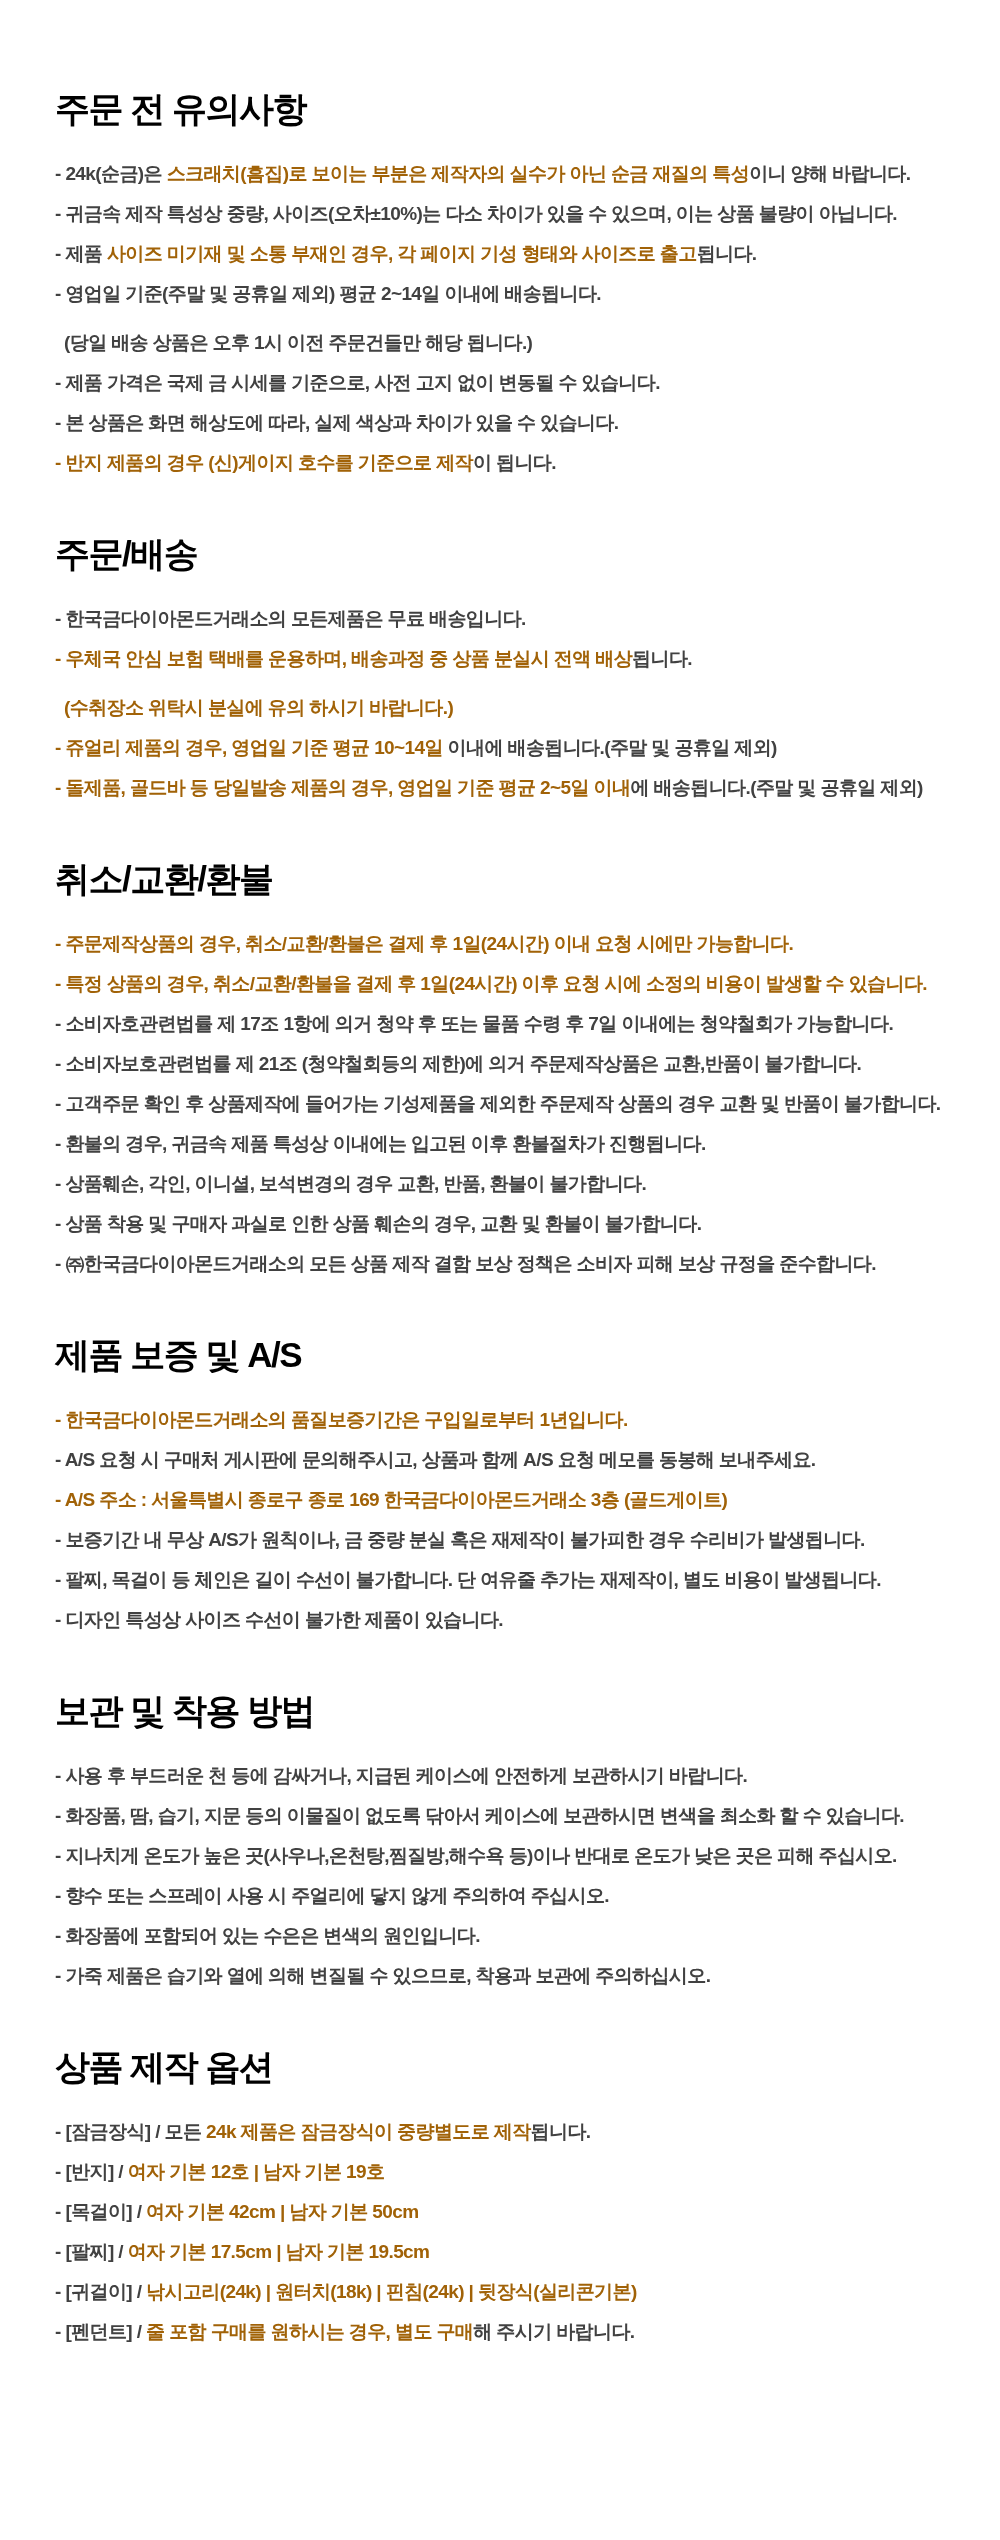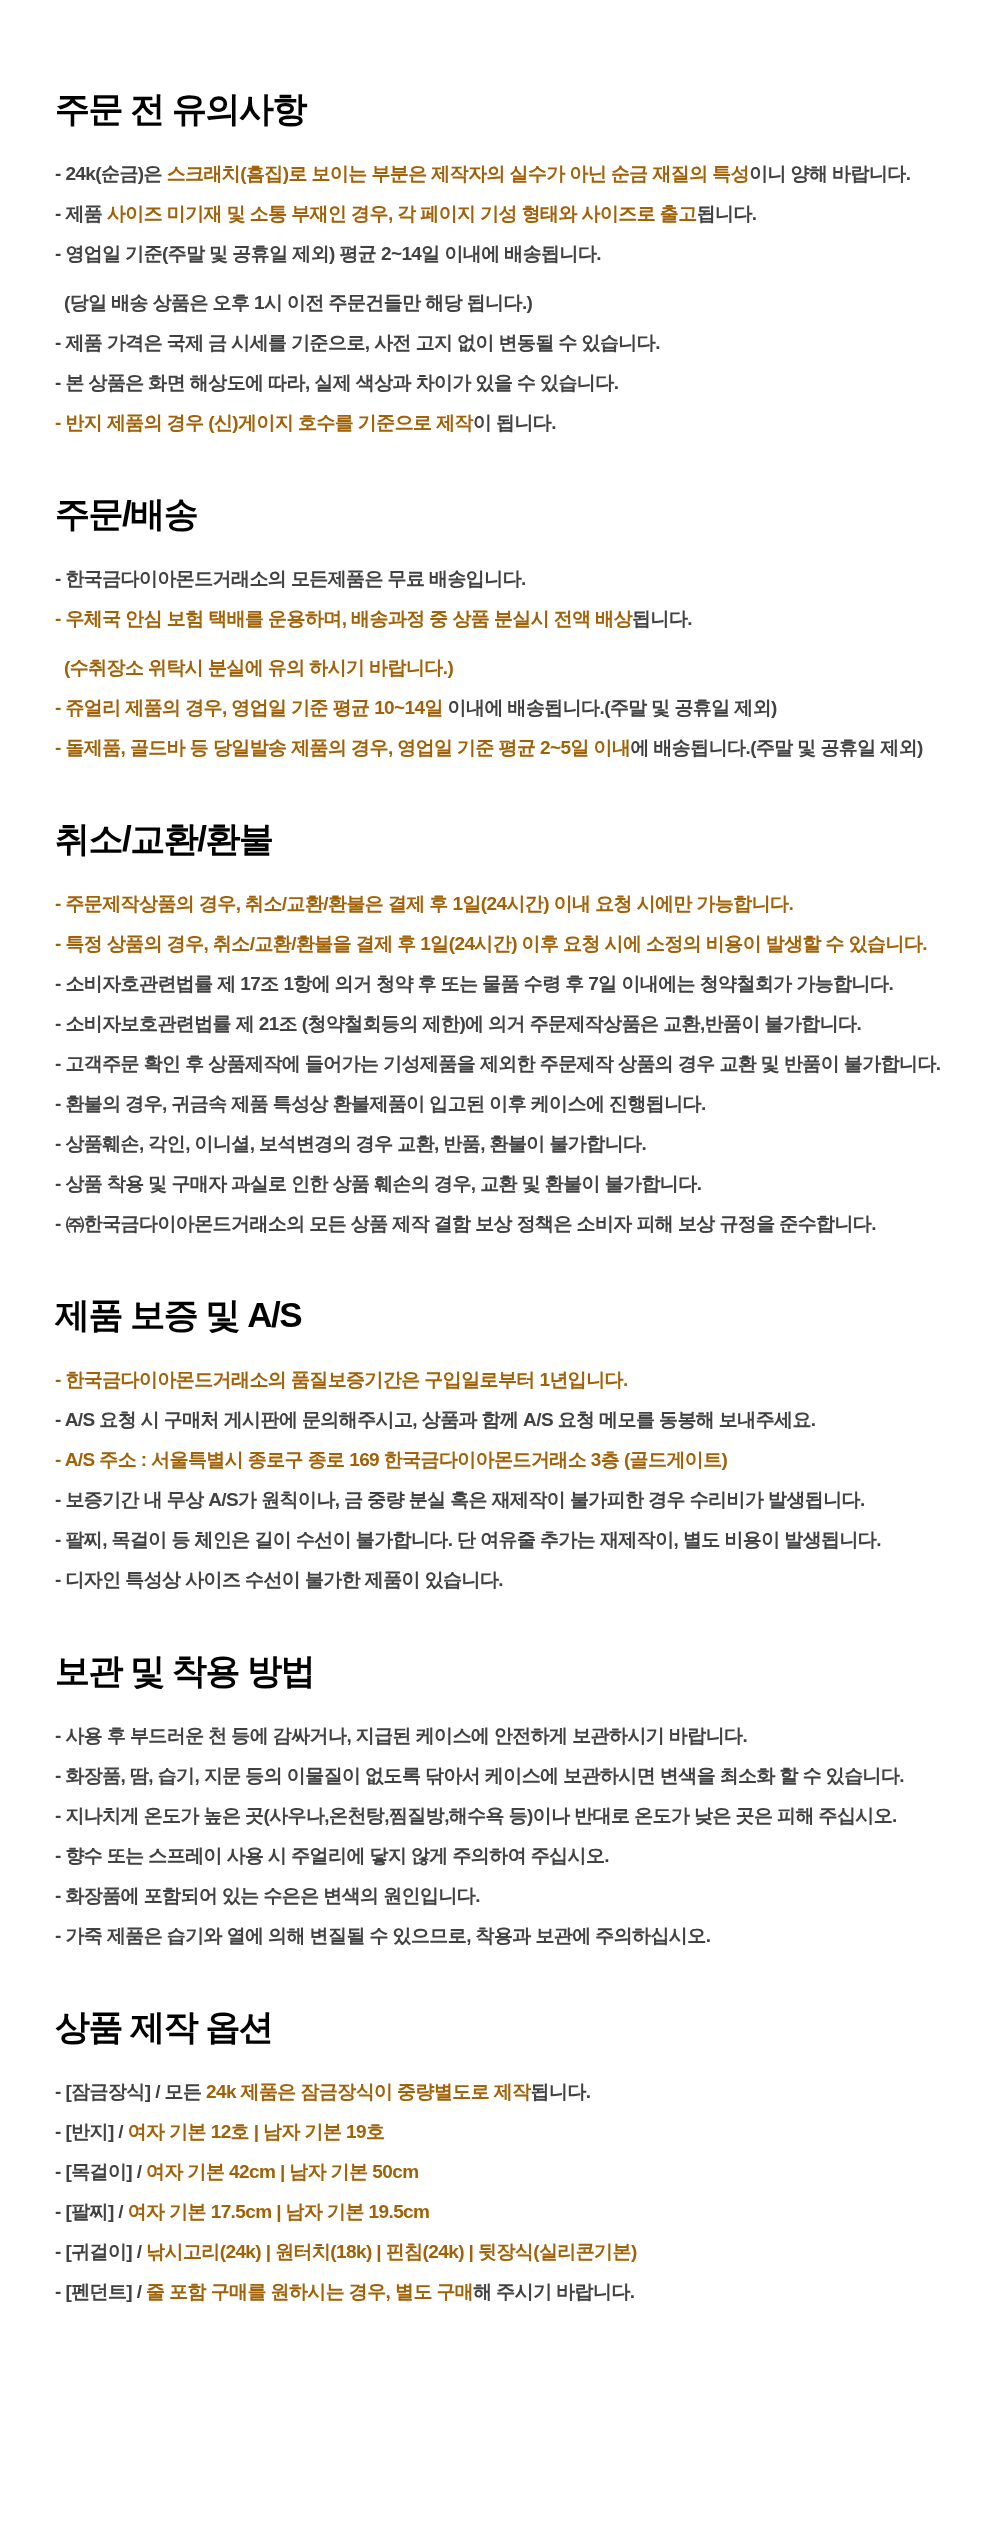--- a/index.html
+++ b/index.html
@@ -46,20 +46,21 @@
 </style>
 </head>
 <body>
 
 <main class="page">
   <div id="sections">
       <section class="notice-section">
         <h2 class="section-title">주문 전 유의사항</h2>
         <div>
           <p class="notice-line"><span class="seg">- 24k(순금)은 </span><span class="seg bold">스크래치(흠집)로 보이는 부분은 제작자의 실수가 아닌 순금 재질의 특성</span><span class="seg">이니 양해 바랍니다.</span></p>
+          <p class="notice-line"><span class="seg">- 귀금속 제작 특성상 중량, 사이즈(오차±10%)는 다소 차이가 있을 수 있으며, 이는 상품 불량이 아닙니다.</span></p>
           <p class="notice-line"><span class="seg">- 제품 </span><span class="seg bold">사이즈 미기재 및 소통 부재인 경우, 각 페이지 기성 형태와 사이즈로 출고</span><span class="seg">됩니다.</span></p>
           <p class="notice-line"><span class="seg">- 영업일 기준(주말 및 공휴일 제외) 평균 2~14일 이내에 배송됩니다.</span></p>
           <p class="notice-line indent"><span class="seg">(당일 배송 상품은 오후 1시 이전 주문건들만 해당 됩니다.)</span></p>
           <p class="notice-line"><span class="seg">- 제품 가격은 국제 금 시세를 기준으로, 사전 고지 없이 변동될 수 있습니다.</span></p>
           <p class="notice-line"><span class="seg">- 본 상품은 화면 해상도에 따라, 실제 색상과 차이가 있을 수 있습니다.</span></p>
           <p class="notice-line"><span class="seg bold">- 반지 제품의 경우 (신)게이지 호수를 기준으로 제작</span><span class="seg">이 됩니다.</span></p>
         </div>
       </section>
       <section class="notice-section">
         <h2 class="section-title">주문/배송</h2>
@@ -72,21 +73,21 @@
         </div>
       </section>
       <section class="notice-section">
         <h2 class="section-title">취소/교환/환불</h2>
         <div>
           <p class="notice-line"><span class="seg bold">- 주문제작상품의 경우, 취소/교환/환불은 결제 후 1일(24시간) 이내 요청 시에만 가능합니다.</span></p>
           <p class="notice-line"><span class="seg bold">- 특정 상품의 경우, 취소/교환/환불을 결제 후 1일(24시간) 이후 요청 시에 소정의 비용이 발생할 수 있습니다.</span></p>
           <p class="notice-line"><span class="seg">- 소비자호관련법률 제 17조 1항에 의거 청약 후 또는 물품 수령 후 7일 이내에는 청약철회가 가능합니다.</span></p>
           <p class="notice-line"><span class="seg">- 소비자보호관련법률 제 21조 (청약철회등의 제한)에 의거 주문제작상품은 교환,반품이 불가합니다.</span></p>
           <p class="notice-line"><span class="seg">- 고객주문 확인 후 상품제작에 들어가는 기성제품을 제외한 주문제작 상품의 경우 교환 및 반품이 불가합니다.</span></p>
-          <p class="notice-line"><span class="seg">- 환불의 경우, 귀금속 제품 특성상 환불제품이 입고된 이후 케이스에 진행됩니다.</span></p>
+          <p class="notice-line"><span class="seg">- 환불의 경우, 귀금속 제품 특성상 이내에는 입고된 이후 환불절차가 진행됩니다.</span></p>
           <p class="notice-line"><span class="seg">- 상품훼손, 각인, 이니셜, 보석변경의 경우 교환, 반품, 환불이 불가합니다.</span></p>
           <p class="notice-line"><span class="seg">- 상품 착용 및 구매자 과실로 인한 상품 훼손의 경우, 교환 및 환불이 불가합니다.</span></p>
           <p class="notice-line"><span class="seg">- ㈜한국금다이아몬드거래소의 모든 상품 제작 결함 보상 정책은 소비자 피해 보상 규정을 준수합니다.</span></p>
         </div>
       </section>
       <section class="notice-section">
         <h2 class="section-title">제품 보증 및 A/S</h2>
         <div>
           <p class="notice-line"><span class="seg bold">- 한국금다이아몬드거래소의 품질보증기간은 구입일로부터 1년입니다.</span></p>
           <p class="notice-line"><span class="seg">- A/S 요청 시 구매처 게시판에 문의해주시고, 상품과 함께 A/S 요청 메모를 동봉해 보내주세요.</span></p>

